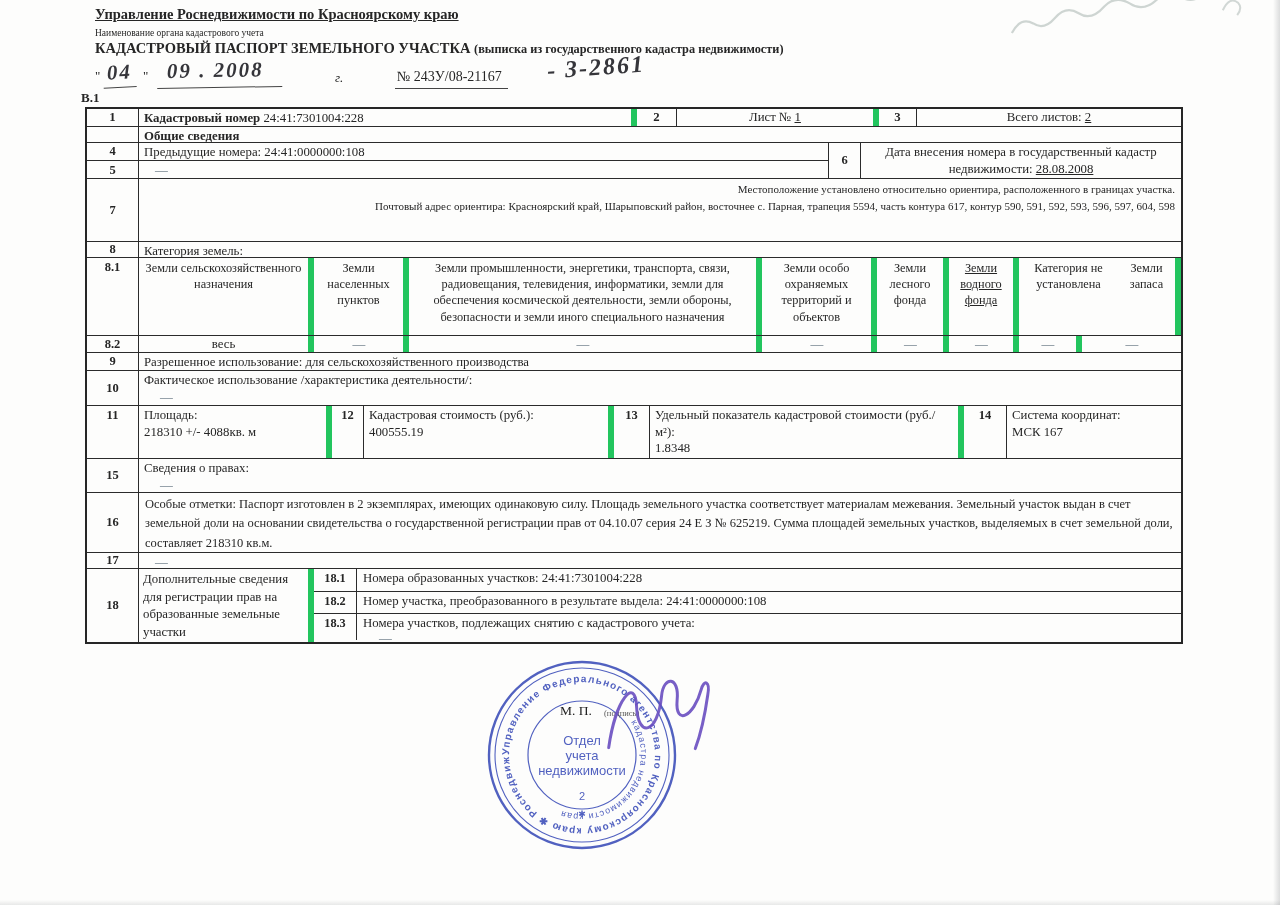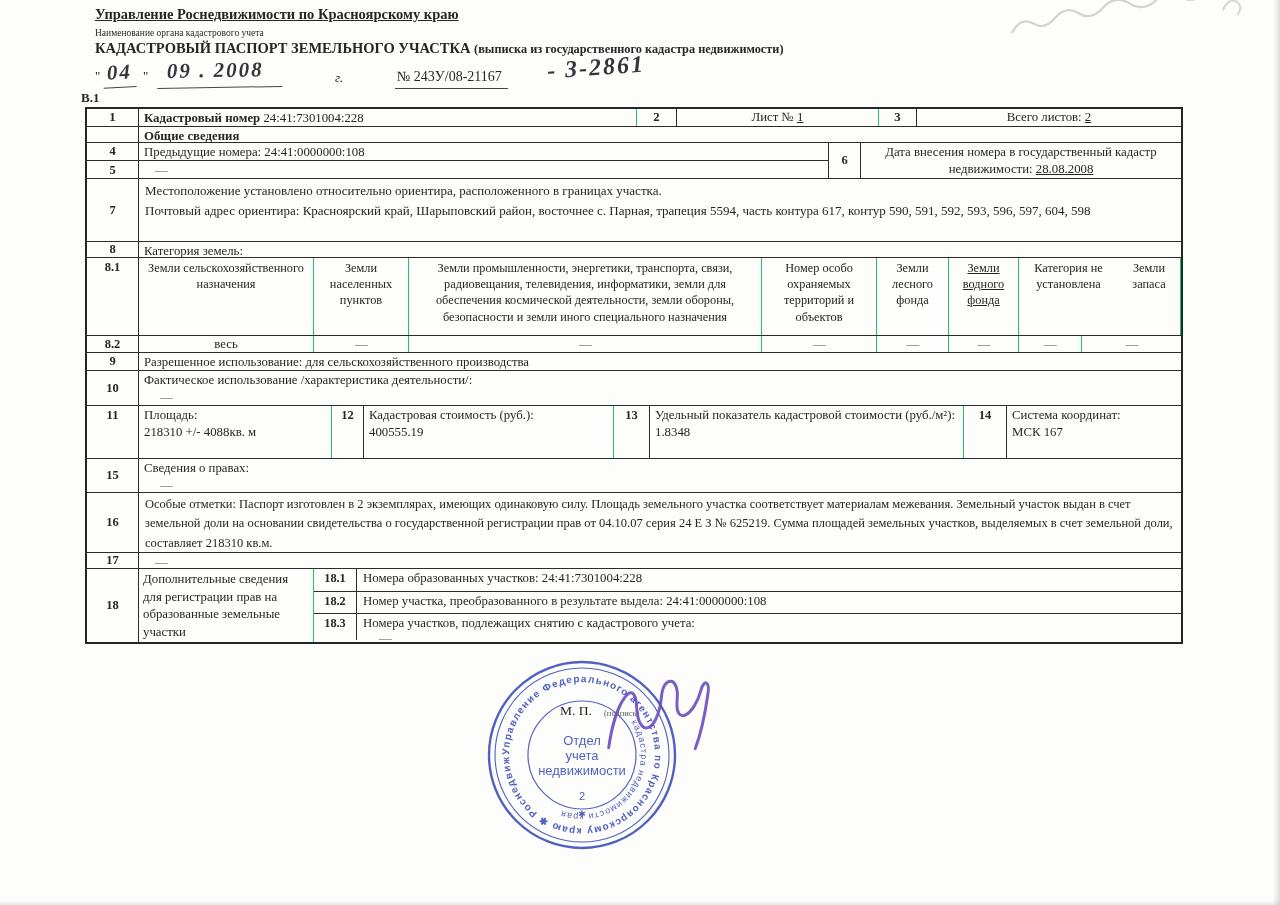--- a/index.html
+++ b/index.html
@@ -27,42 +27,42 @@
   .corner-note{position:absolute;left:1005px;top:-6px;opacity:.75;}
 
   
   .tbl{position:absolute;left:85px;top:107px;width:1098px;border:2px solid #262626;box-sizing:border-box;}
   .r{display:flex;border-bottom:1px solid #2b2b2b;box-sizing:border-box;}
   .r:last-child{border-bottom:none;}
   .r *{box-sizing:border-box;}
   .n{flex:none;width:52px;border-right:1px solid #2b2b2b;font-weight:bold;font-size:12.5px;
      display:flex;align-items:center;justify-content:center;}
   .n.top{align-items:flex-start;padding-top:2px;}
-  .c{flex:none;border-right:1px solid #22c55e;padding:1px 5px;font-size:12.8px;line-height:1.3;}
+  .c{flex:none;border-right:6px solid #22c55e;padding:1px 5px;font-size:12.8px;line-height:1.3;}
   .c.last{border-right:none;flex:1;}
   .ctr{display:flex;align-items:center;justify-content:center;text-align:center;}
   .b{font-weight:bold;}
   .u{text-decoration:underline;}
   .dash{color:#8a97a0;font-weight:bold;letter-spacing:-1px;}
   .hdr{font-size:12.3px;text-align:center;padding-top:2px;line-height:1.32;}
 
   .h18{height:18px;} .h16{height:16px;}
   .r1 .c, .r1 .n{font-size:12.8px;}
 
   .row45{height:36px;}
   .col45{flex:none;width:741px;display:flex;flex-direction:column;}
   .sub45{display:flex;height:18px;}
   .sub45.first{border-bottom:1px solid #2b2b2b;}
   .box6{flex:1;display:flex;border-left:0px;}
   .n6{flex:none;width:32px;border-right:1px solid #2b2b2b;font-weight:bold;font-size:12.5px;
       display:flex;align-items:center;justify-content:center;}
   .t6{flex:1;font-size:12.8px;text-align:center;padding:1px 14px;line-height:1.35;}
 
   .r7{height:63px;}
-  .r7 .c{padding:2px 6px;font-size:13px;line-height:1.5;}
+  .r7 .c{padding:2px 6px;font-size:11px;line-height:1.5;text-align:right;}
   .r81{height:78px;}
   .r82{height:17px;}
   .r82 .c{display:flex;align-items:center;justify-content:center;padding:0;}
   .r10{height:35px;} .r15h{height:34px;} .r16h{height:60px;} .r11h{height:53px;}
   .r16h .c{padding:2px 6px;font-size:12.5px;line-height:1.55;text-align:left;}
   .r18{height:73px;}
   .col18sub{flex:1;display:flex;flex-direction:column;}
   .sr{display:flex;border-bottom:1px solid #2b2b2b;}
   .sr:last-child{border-bottom:none;}
   .sn{flex:none;width:43px;border-right:1px solid #2b2b2b;font-weight:bold;font-size:12.3px;
@@ -173,21 +173,21 @@
     <div class="r h16">
       <div class="n">8</div>
       <div class="c last">Категория земель:</div>
     </div>
 
     <div class="r r81">
       <div class="n top">8.1</div>
       <div class="c hdr" style="width:175px;">Земли сельскохозяйственного назначения</div>
       <div class="c hdr" style="width:95px;">Земли населенных пунктов</div>
       <div class="c hdr" style="width:353px;">Земли промышленности, энергетики, транспорта, связи, радиовещания, телевидения, информатики, земли для обеспечения космической деятельности, земли обороны, безопасности и земли иного специального назначения</div>
-      <div class="c hdr" style="width:115px;">Номер особо охраняемых территорий и объектов</div>
+      <div class="c hdr" style="width:115px;">Земли особо охраняемых территорий и объектов</div>
       <div class="c hdr" style="width:72px;">Земли лесного фонда</div>
       <div class="c hdr" style="width:70px;text-decoration:underline;">Земли водного фонда</div>
       <div class="c hdr last">Категория не установлена</div>
       <div class="c hdr" style="width:63px;">Земли запаса</div>
     </div>
 
     <div class="r r82">
       <div class="n">8.2</div>
       <div class="c" style="width:175px;">весь</div>
       <div class="c" style="width:95px;">

